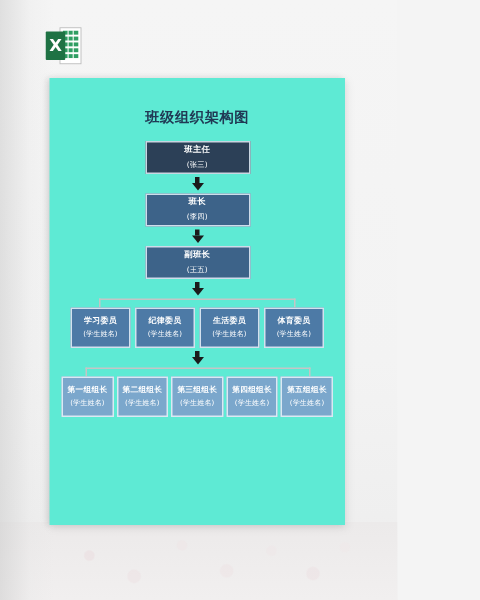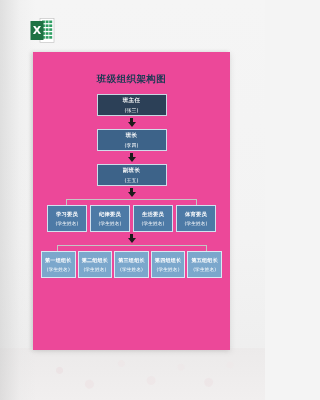--- a/index.html
+++ b/index.html
@@ -52,21 +52,21 @@
     position: absolute;
     left: 30px; top: 17px;
     width: 25px; height: 27px;
   }
 
   
   #page {
     position: absolute;
     left: 33px; top: 52px;
     width: 197px; height: 298px;
-    background: #ec4899;
+    background: #5eead4;
     box-shadow: -2px 0 4px rgba(120,120,120,.22), 1px 2px 5px rgba(130,130,130,.16);
   }
 
   #sheet {
     position: absolute;
     inset: 0;
     padding: 14px 8px 0 8px;
     box-sizing: border-box;
   }
 

